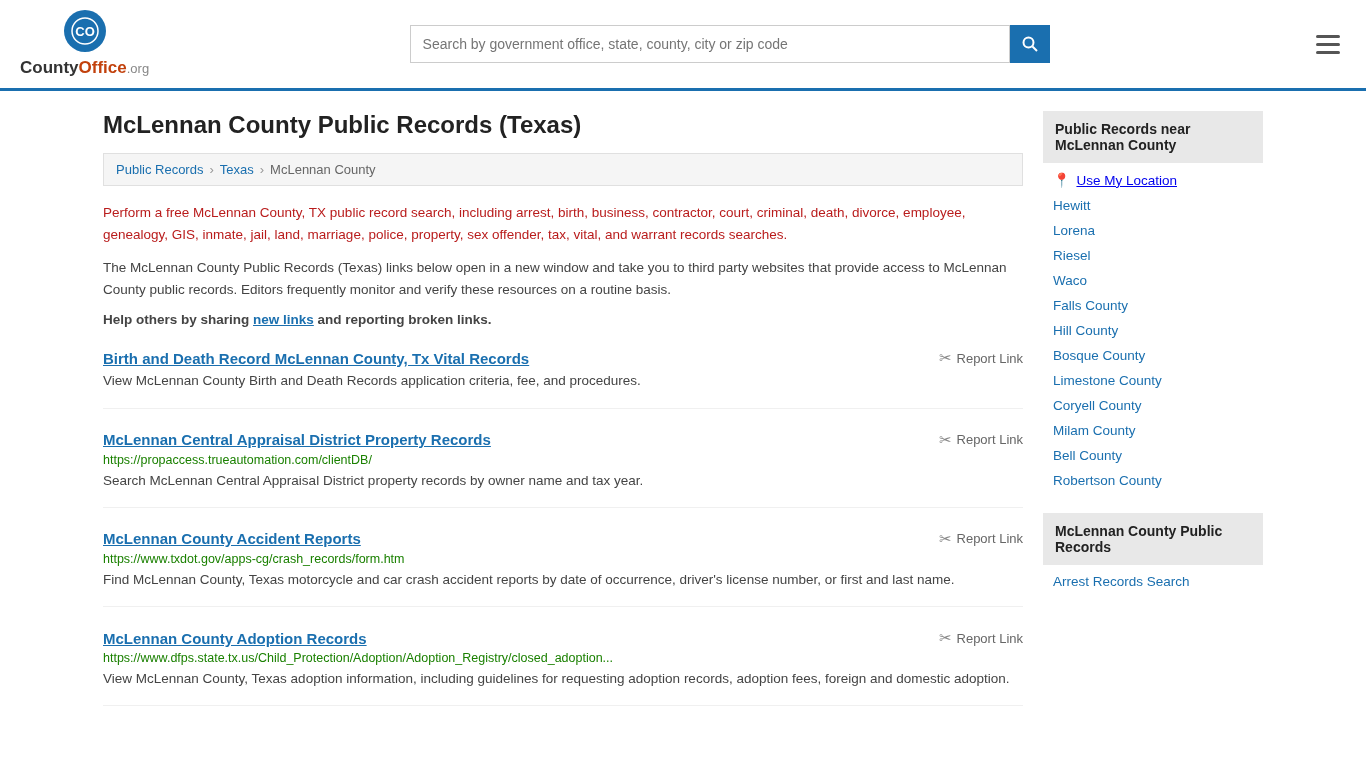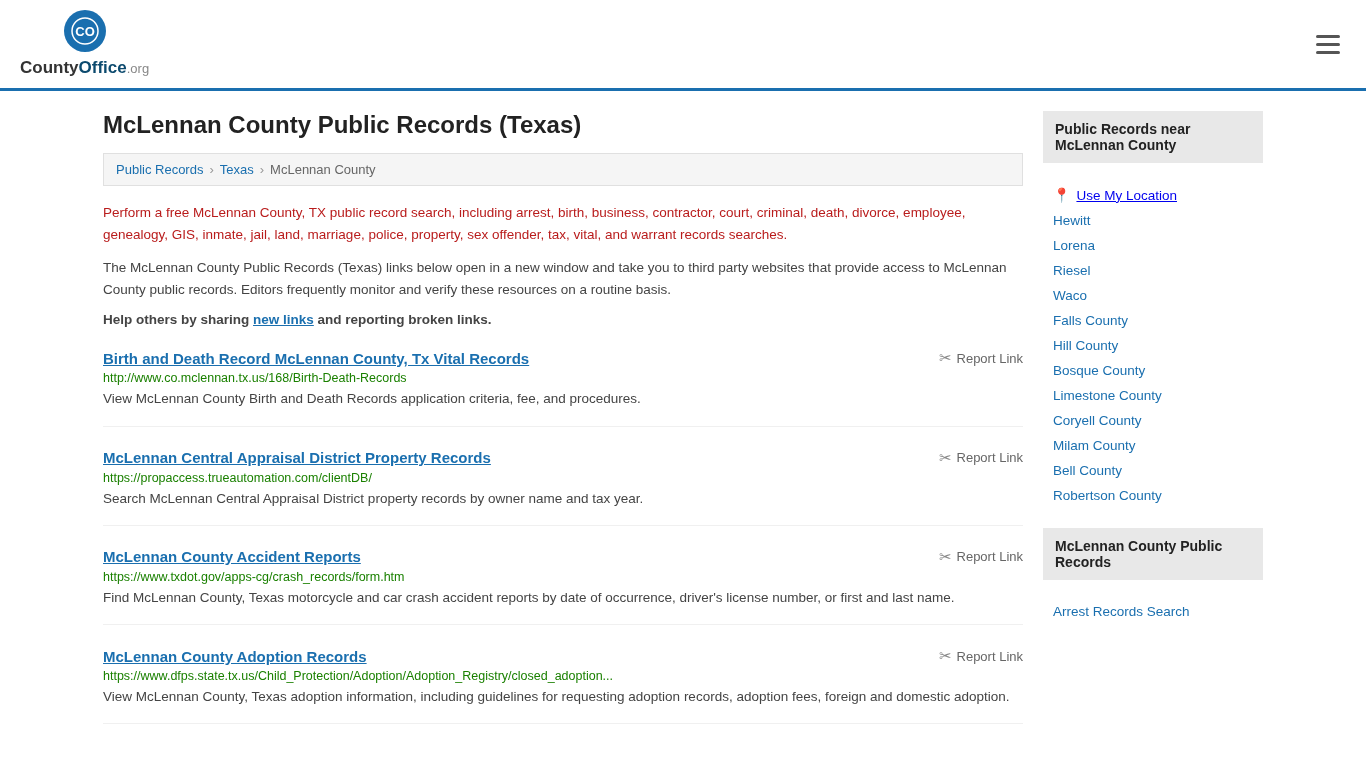--- a/index.html
+++ b/index.html
@@ -180,21 +180,21 @@
     }
     .sidebar-section {
       margin-bottom: 20px;
     }
     .sidebar-header {
       background: #e8e8e8;
       padding: 10px 12px;
       font-size: 14px;
       font-weight: bold;
       color: #222;
-      margin-bottom: 19px;
+      margin-bottom: 4px;
     }
     .sidebar-item {
       padding: 5px 10px;
       font-size: 13.5px;
     }
     .sidebar-item a {
       color: #1a6faf;
       text-decoration: none;
     }
     .sidebar-location-item {
@@ -214,24 +214,33 @@
 
 <header id="header">
   <div id="logo-area">
     <div id="logo-circle">
       <svg width="28" height="28" viewBox="0 0 28 28" xmlns="http://www.w3.org/2000/svg">
         <circle cx="14" cy="14" r="13" fill="#1a6faf" stroke="white" stroke-width="1.5"></circle>
         <text x="14" y="19" text-anchor="middle" font-size="13" fill="white" font-family="Arial" font-weight="bold">CO</text>
       </svg>
     </div>
     <div>
-      <span style="font-weight:bold;color:#333;font-size:17px;">County</span><span style="font-weight:bold;color:#0c4a6e;font-size:17px;">Office</span><span style="color:#888;font-size:13px;">.org</span>
+      <span style="font-weight:bold;color:#333;font-size:17px;">County</span><span style="font-weight:bold;color:#c2410c;font-size:17px;">Office</span><span style="color:#888;font-size:13px;">.org</span>
     </div>
   </div>
 
+  <div id="search-area">
+    <input type="text" id="search-input" placeholder="Search by government office, state, county, city or zip code" style="">
+    <button id="search-button">
+      <svg width="16" height="16" viewBox="0 0 16 16" fill="white" xmlns="http://www.w3.org/2000/svg">
+        <circle cx="6.5" cy="6.5" r="5" stroke="white" stroke-width="2" fill="none"></circle>
+        <line x1="10.5" y1="10.5" x2="15" y2="15" stroke="white" stroke-width="2"></line>
+      </svg>
+    </button>
+  </div>
 
   <button id="menu-button">
     <span></span>
     <span></span>
     <span></span>
   </button>
 </header>
 
 <div id="main-container">
 
@@ -256,21 +265,20 @@
     <div id="records-list">
 
       <div class="record-item">
         <div class="record-title-row">
           <a href="#" class="record-title">Birth and Death Record McLennan County, Tx Vital Records</a>
           <button class="report-link-btn">
             <span class="report-icon">✂</span>
             <span>Report Link</span>
           </button>
         </div>
-        <div class="record-url">http://www.co.mclennan.tx.us/168/Birth-Death-Records</div>
         <div class="record-desc">View McLennan County Birth and Death Records application criteria, fee, and procedures.</div>
       </div>
 
       <div class="record-item">
         <div class="record-title-row">
           <a href="#" class="record-title">McLennan Central Appraisal District Property Records</a>
           <button class="report-link-btn">
             <span class="report-icon">✂</span>
             <span>Report Link</span>
           </button>

